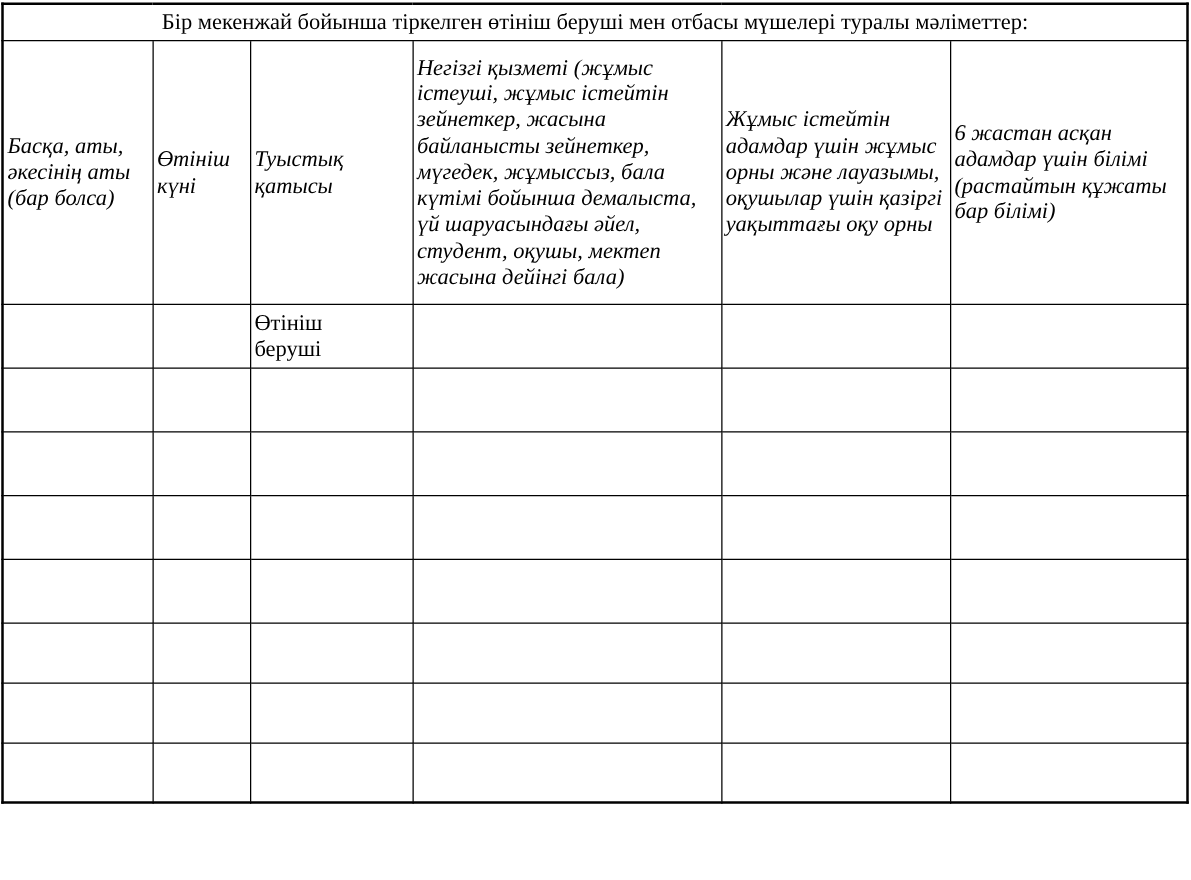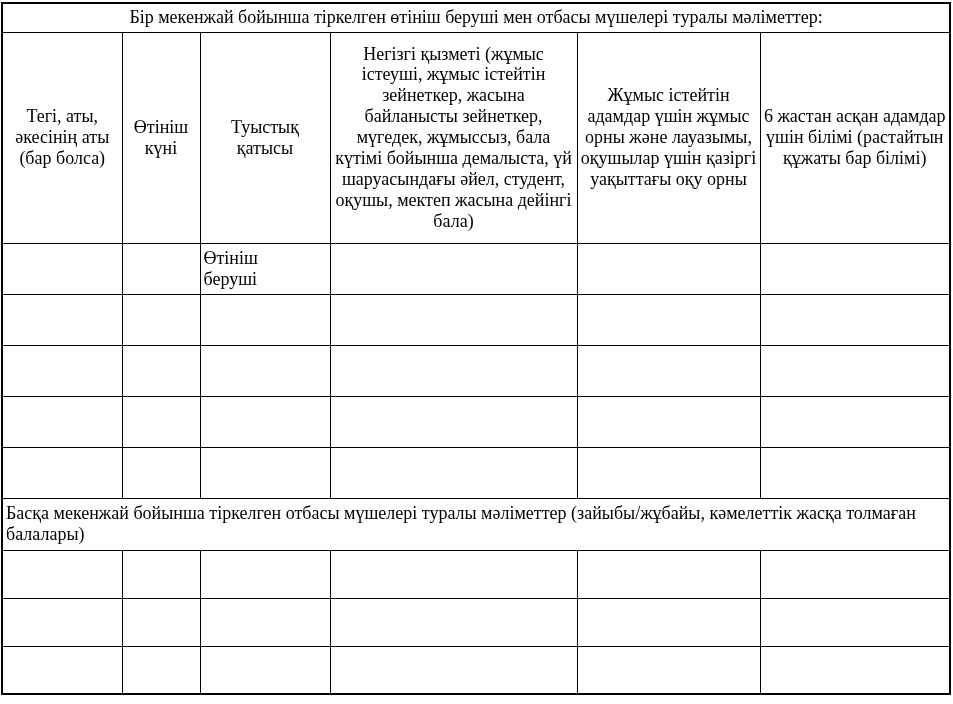--- a/index.html
+++ b/index.html
@@ -35,23 +35,24 @@
   tr.r-header { height: 211px; }
   tr.r-data   { height: 51px; }
   tr.r-section{ height: 52px; }
   tr.r-bottom { height: 48px; }
 
   td.title-cell {
     text-align: center;
     vertical-align: middle;
   }
   td.header-cell {
-    text-align: center;
+    text-align: left;
     vertical-align: middle;
     padding: 2px 3px;
+    font-style: italic;
   }
   td.kinship-cell {
     text-align: left;
     vertical-align: top;
     padding: 2px 3px;
   }
   td.kinship-cell span {
     display: inline-block;
     max-width: 66px;
   }
@@ -72,21 +73,21 @@
       <col style="width:130px">
       <col style="width:247px">
       <col style="width:183px">
       <col style="width:190px">
     </colgroup>
     <tbody id="table-body">
       <tr class="r-title">
         <td colspan="6" class="title-cell">Бір мекенжай бойынша тіркелген өтініш беруші мен отбасы мүшелері туралы мәліметтер:</td>
       </tr>
       <tr class="r-header">
-        <td class="header-cell">Тегі, аты, әкесінің аты (бар болса)</td>
+        <td class="header-cell">Басқа, аты, әкесінің аты (бар болса)</td>
         <td class="header-cell">Өтініш күні</td>
         <td class="header-cell">Туыстық қатысы</td>
         <td class="header-cell">Негізгі қызметі (жұмыс істеуші, жұмыс істейтін зейнеткер, жасына байланысты зейнеткер, мүгедек, жұмыссыз, бала күтімі бойынша демалыста, үй шаруасындағы әйел, студент, оқушы, мектеп жасына дейінгі бала)</td>
         <td class="header-cell">Жұмыс істейтін адамдар үшін жұмыс орны және лауазымы, оқушылар үшін қазіргі уақыттағы оқу орны</td>
         <td class="header-cell">6 жастан асқан адамдар үшін білімі (растайтын құжаты бар білімі)</td>
       </tr>
       <tr class="r-data">
         <td></td>
         <td></td>
         <td class="kinship-cell">
@@ -121,23 +122,20 @@
           <td></td>
         </tr>
         <tr class="r-data">
           <td></td>
           <td></td>
           <td></td>
           <td></td>
           <td></td>
           <td></td>
         </tr>
-        <tr class="r-section" id="section2-row">
-        <td colspan="6" class="section-cell">Басқа мекенжай бойынша тіркелген отбасы мүшелері туралы мәліметтер (зайыбы/жұбайы, кәмелеттік жасқа толмаған балалары)</td>
-      </tr>
     <tr class="r-bottom">
           <td></td>
           <td></td>
           <td></td>
           <td></td>
           <td></td>
           <td></td>
         </tr>
         <tr class="r-bottom">
           <td></td>

